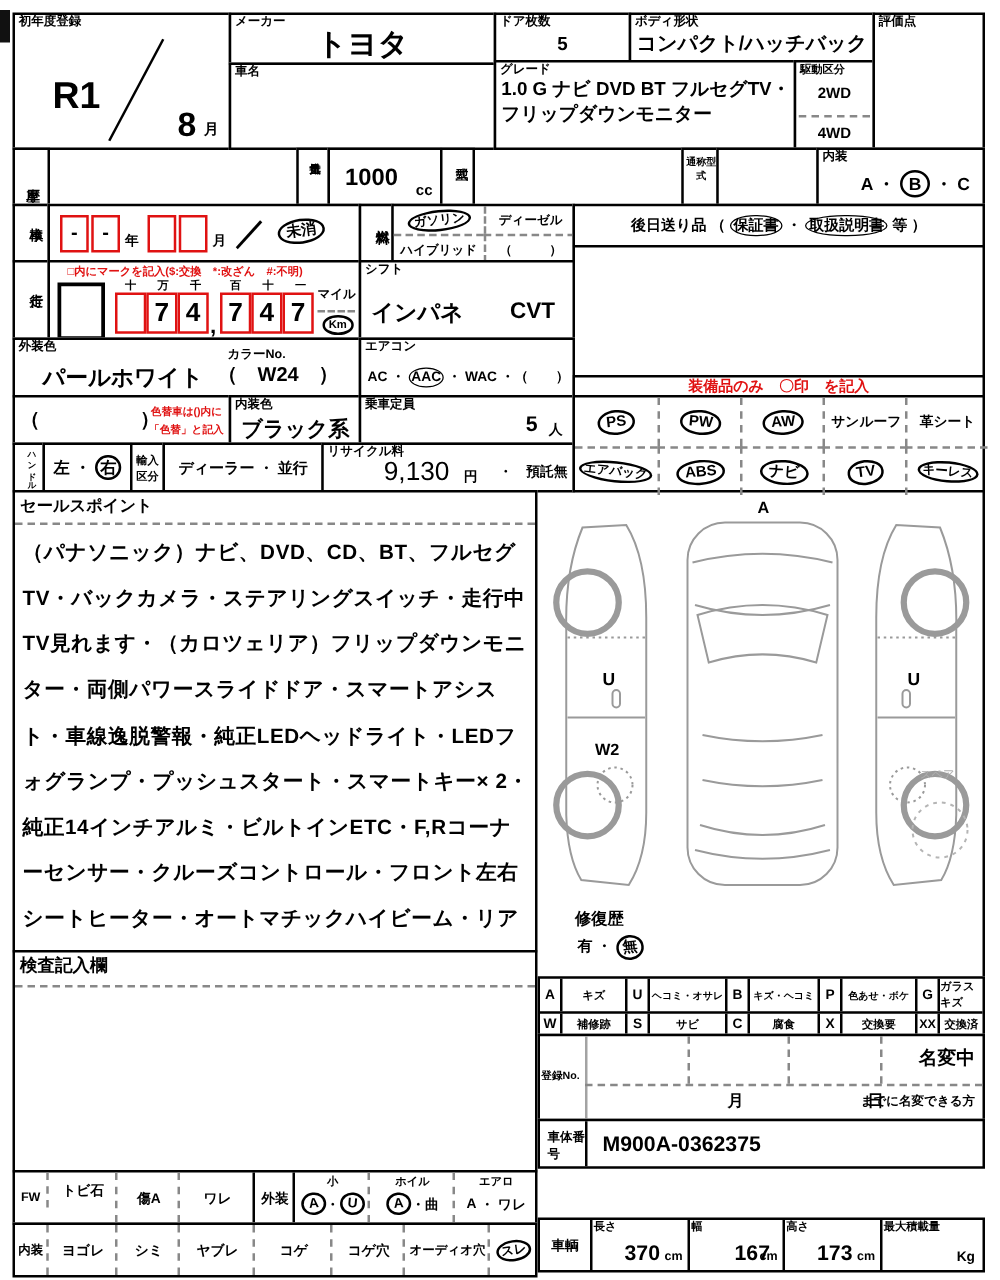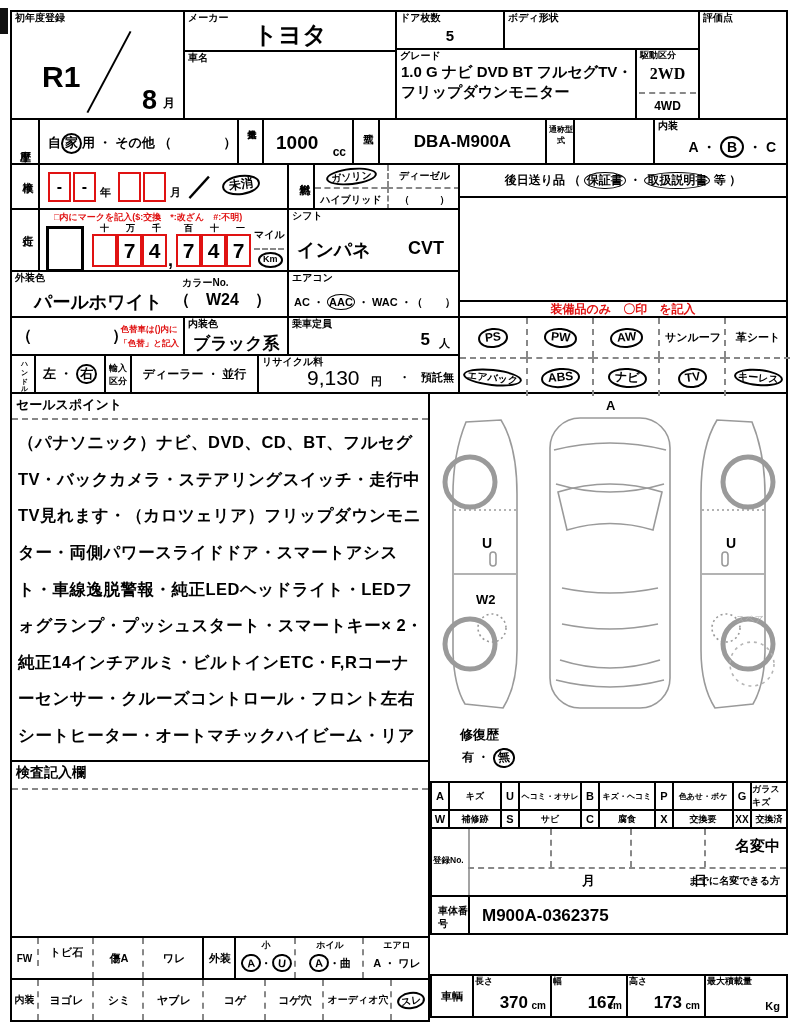--- a/index.html
+++ b/index.html
@@ -42,55 +42,48 @@
   <div class="cell" style="left:183px;top:50px;width:214px;height:70px;">
     <span class="lbl">車名</span>
   </div>
 
   <div class="cell" style="left:395px;top:10px;width:110px;height:40px;">
     <span class="lbl">ドア枚数</span>
     <div class="center" style="position:absolute;inset:10px 0 0 0;font-size:15px;font-weight:bold;">5</div>
   </div>
   <div class="cell" style="left:503px;top:10px;width:197px;height:40px;">
     <span class="lbl">ボディ形状</span>
+    <div class="center" style="position:absolute;inset:10px 0 0 0;font-size:16px;font-weight:bold;white-space:nowrap;">コンパクト/ハッチバック</div>
   </div>
   <div class="cell" style="left:395px;top:48px;width:242px;height:72px;">
     <span class="lbl">グレード</span>
     <div class="noborder" style="position:absolute;left:4px;top:12px;right:2px;font-size:15px;font-weight:bold;line-height:1.3;">1.0 G ナビ DVD  BT フルセグTV・フリップダウンモニター</div>
   </div>
   <div class="cell" style="left:635px;top:48px;width:65px;height:72px;">
     <span class="lbl" style="font-size:9px;">駆動区分</span>
-    <div class="center" style="position:absolute;left:0;right:0;top:12px;height:24px;font-size:16px;font-weight:bold;font-family:Liberation Serif, serif;">2WD</div>
+    <div class="center" style="position:absolute;left:0;right:0;top:12px;height:24px;font-size:12px;font-weight:bold;">2WD</div>
     <div class="dashT" style="position:absolute;left:2px;right:2px;top:42px;"></div>
     <div class="center" style="position:absolute;left:0;right:0;top:44px;height:24px;font-size:12px;font-weight:bold;">4WD</div>
   </div>
   <div class="cell" style="left:698px;top:10px;width:90px;height:110px;">
     <span class="lbl">評価点</span>
   </div>
 
   <div class="cell" style="left:10px;top:118px;width:30px;height:47px;">
     <div class="vert center" style="position:absolute;inset:0;font-size:11px;margin:auto;display:flex;">車歴</div>
-  </div>
-  <div class="cell" style="left:38px;top:118px;width:201px;height:47px;">
-    <div class="noborder" style="position:absolute;left:8px;top:13px;font-size:13px;font-weight:bold;white-space:nowrap;">
-      <span>自</span><span class="circ" style="padding:0 2px;">家</span><span>用 ・ その他 （　　　　）</span>
-    </div>
   </div>
   <div class="cell" style="left:237px;top:118px;width:27px;height:47px;">
     <div class="vert" style="position:absolute;left:6px;top:3px;font-size:9px;">排気量</div>
   </div>
   <div class="cell" style="left:262px;top:118px;width:92px;height:47px;">
     <span style="position:absolute;left:12px;top:12px;font-size:19px;font-weight:bold;">1000</span>
     <span style="position:absolute;right:6px;bottom:4px;font-size:12px;font-weight:bold;">cc</span>
   </div>
   <div class="cell" style="left:352px;top:118px;width:28px;height:47px;">
     <div class="vert" style="position:absolute;left:7px;top:6px;font-size:10px;">型式</div>
-  </div>
-  <div class="cell" style="left:378px;top:118px;width:169px;height:47px;">
-    <div class="center" style="position:absolute;inset:0;font-size:17px;font-weight:bold;">DBA-M900A</div>
   </div>
   <div class="cell" style="left:545px;top:118px;width:30px;height:47px;">
     <div class="vert" style="position:absolute;left:2px;top:4px;font-size:8px;writing-mode:horizontal-tb;width:24px;text-align:center;font-weight:bold;">通称型式</div>
   </div>
   <div class="cell" style="left:573px;top:118px;width:82px;height:47px;"></div>
   <div class="cell" style="left:653px;top:118px;width:135px;height:47px;">
     <span class="lbl">内装</span>
     <div class="noborder" style="position:absolute;right:10px;top:16px;font-size:14px;font-weight:bold;">
       <span>A</span>
       <span>・</span>

